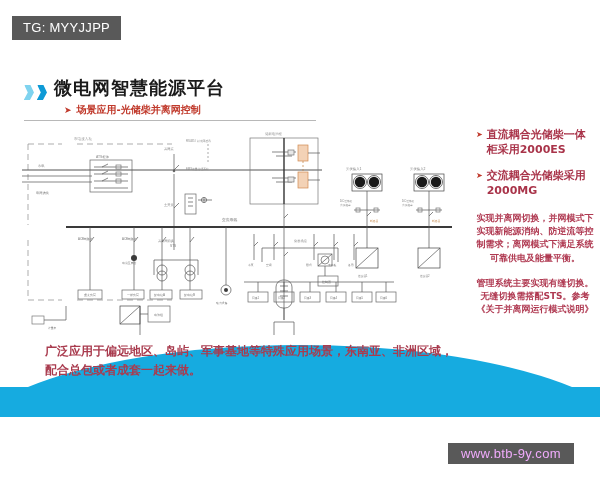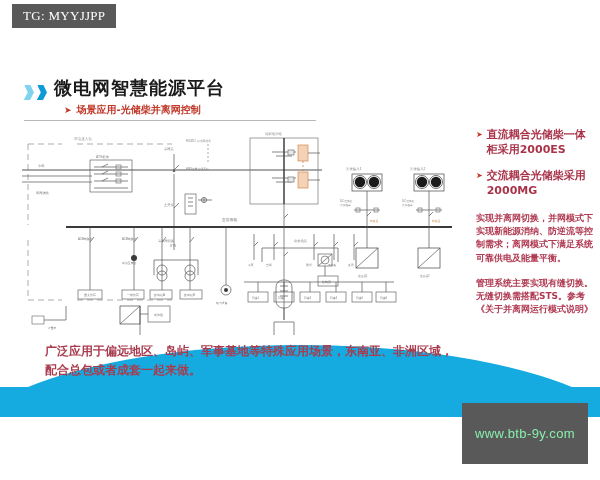--- a/index.html
+++ b/index.html
@@ -12,29 +12,28 @@
     height: 480px;
     position: relative;
     overflow: hidden;
     font-family: "Liberation Sans", "DejaVu Sans", sans-serif;
   }
 
   
   #tg-badge {
     position: absolute;
     left: 12px;
-    top: 4px;
+    top: 16px;
     background: #595959;
     color: #ffffff;
     font-size: 13px;
     letter-spacing: 0.3px;
     padding: 5px 11px 6px 11px;
     line-height: 1;
     white-space: nowrap;
-    font-family: Liberation Serif, serif;
   }
 
   
   #slide {
     position: absolute;
     left: 0;
     top: 62px;
     width: 600px;
     height: 355px;
     background: #ffffff;
@@ -149,20 +148,21 @@
     color: #A9344A;
     line-height: 1.35;
   }
   .annot-para {
     font-family: "DejaVu Sans", "Liberation Sans", sans-serif;
     font-size: 9px;
     font-weight: bold;
     color: #B03A52;
     line-height: 1.45;
     margin-top: 14px;
+    text-align: center;
   }
   .annot-para.second { margin-top: 12px; }
 
   
   #bottom-caption {
     position: absolute;
     left: 45px;
     top: 280px;
     width: 410px;
     font-family: "DejaVu Sans", "Liberation Sans", sans-serif;
@@ -178,26 +178,26 @@
     left: 22px;
     top: 68px;
     width: 448px;
     height: 205px;
   }
   #schematic svg { display: block; }
 
   
   #watermark {
     position: absolute;
-    right: 12px;
+    right: 26px;
     bottom: 16px;
     background: #595959;
-    color: #86efac;
+    color: #f0abfc;
     font-size: 13px;
-    padding: 24px 13px;
+    padding: 4px 13px;
     line-height: 1;
     letter-spacing: 0.4px;
     white-space: nowrap;
   }
 </style>
 </head>
 <body>
 
 <div id="tg-badge">TG: MYYJJPP</div>
 

